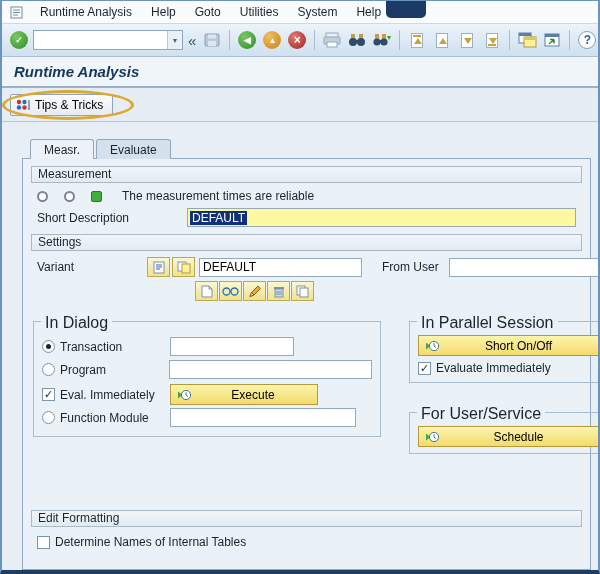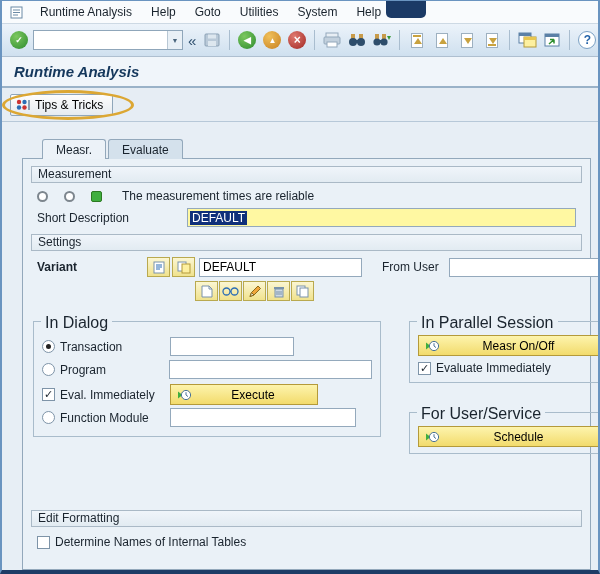--- a/index.html
+++ b/index.html
@@ -49,31 +49,31 @@
   
   .apptoolbar { height:34px; background:#e6edf4; border-bottom:1px solid #b7c8d8;
                 display:flex; align-items:center; padding:0 8px; position:relative; flex:0 0 auto; }
   .btn-tips { height:22px; display:flex; align-items:center; gap:5px; padding:0 9px 0 5px;
               background:linear-gradient(#fdfdfd,#e6ebf0); border:1px solid #8fa6ba; border-radius:2px; font-size:12px; }
   .highlight-ellipse { position:absolute; left:0px; top:2px; width:132px; height:30px;
                        border:3px solid #dca733; border-radius:50%; pointer-events:none; }
 
   
   .workarea { flex:1; background:#e7eef5; padding:17px 7px 0 20px; display:flex; flex-direction:column; min-height:0; }
-  .tabrow { display:flex; margin-left:20px; position:relative; z-index:2; }
+  .tabrow { display:flex; margin-left:8px; position:relative; z-index:2; }
   .tab { height:20px; padding:0 13px; border:1px solid #93a8bb; border-bottom:none; border-radius:3px 3px 0 0;
          background:#d4e1ec; margin-right:2px; display:flex; align-items:center; font-size:12px; }
   .tab.active { background:#ecf2f8; }
   .panel { flex:1; border:1px solid #93a8bb; background:#eaf1f7; margin-top:-1px; padding:7px 8px; position:relative; }
 
   .section-hd { border:1px solid #aab9c6; background:linear-gradient(#f0f5fa,#e2ebf2);
                 height:17px; line-height:15px; padding:0 6px; font-size:12px; }
   .row { display:flex; align-items:center; }
   .lbl { white-space:nowrap; }
-  .w150 { width:150px; flex:0 0 auto; } .w110 { width:110px; flex:0 0 auto;font-weight:bold; }
+  .w150 { width:150px; flex:0 0 auto; } .w110 { width:110px; flex:0 0 auto; }
 
   input.field { height:19px; border:1px solid #94a9bc; background:#fff; font-size:12px;
                 font-family:"Liberation Sans",sans-serif; padding:0 3px; }
   .fake-field { height:19px; border:1px solid #94a9bc; background:#fff8a2; display:flex;
                 align-items:center; padding:0 2px; font-size:12px; }
   .sel { background:#10307a; color:#fff; padding:0 2px; }
 
   .status-circle { width:11px; height:11px; border:2px solid #7d8archive8e; border:2px solid #7d868e; border-radius:50%; background:#fff; }
   .status-square { width:11px; height:11px; background:#3fae3f; border:1px solid #2c7a22; border-radius:2px; }
 
@@ -345,21 +345,21 @@
 
         <div class="col-right">
           <div class="group" style="height:62px;">
             <span class="group-title">In Parallel Session</span>
             <button class="ybtn" style="width:100%;">
               <svg width="14" height="14">
                   <path d="M1 3.5l4.5 3.5L1 10.5z" fill="#3fae3f"></path>
                   <circle cx="9" cy="7" r="4.6" fill="#fff" stroke="#4a7396"></circle>
                   <path d="M9 4.2v2.8l2 1.6" stroke="#4a7396" fill="none"></path>
                 </svg>
-              <span class="cap">Measr On/Off</span>
+              <span class="cap">Short On/Off</span>
             </button>
             <div class="g-row" style="height:20px; margin-top:2px;">
               <span class="cb checked"></span>
               <span class="lbl">Evaluate Immediately</span>
             </div>
           </div>
 
           <div class="group" style="height:42px; margin-top:29px;">
             <span class="group-title">For User/Service</span>
             <button class="ybtn" style="width:100%;">

